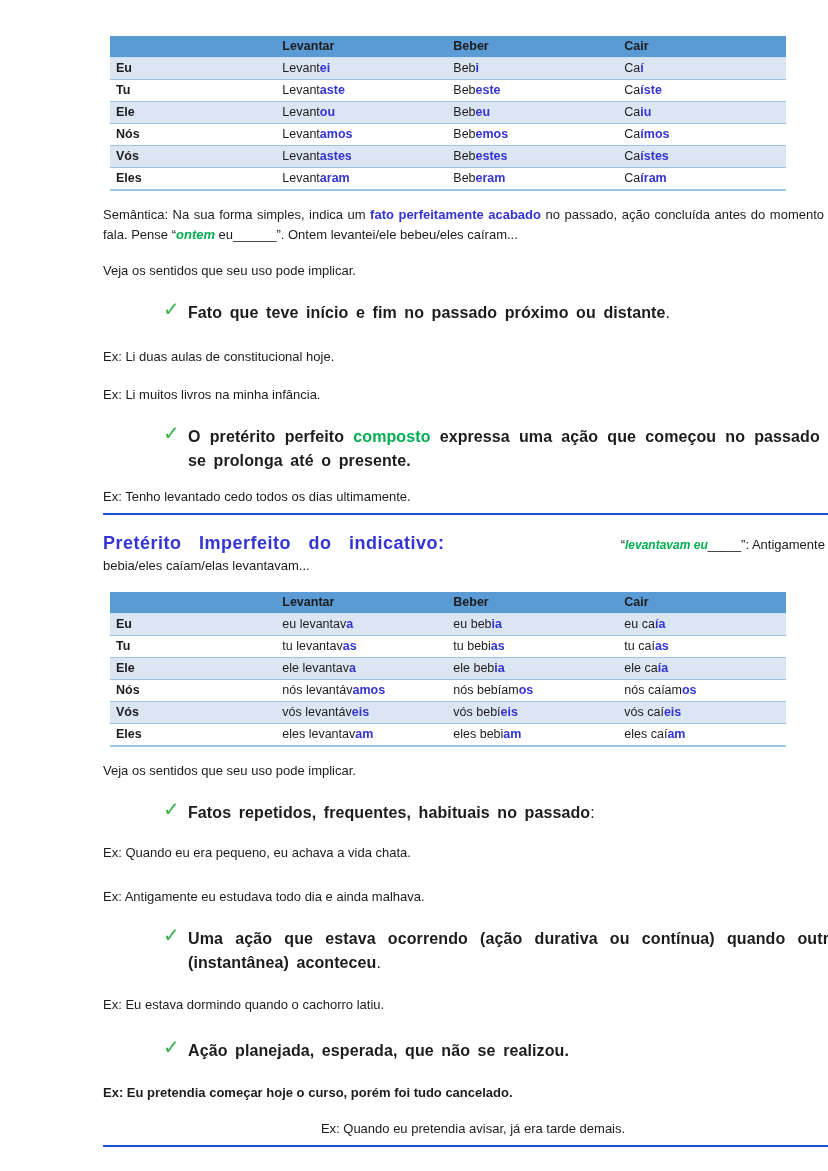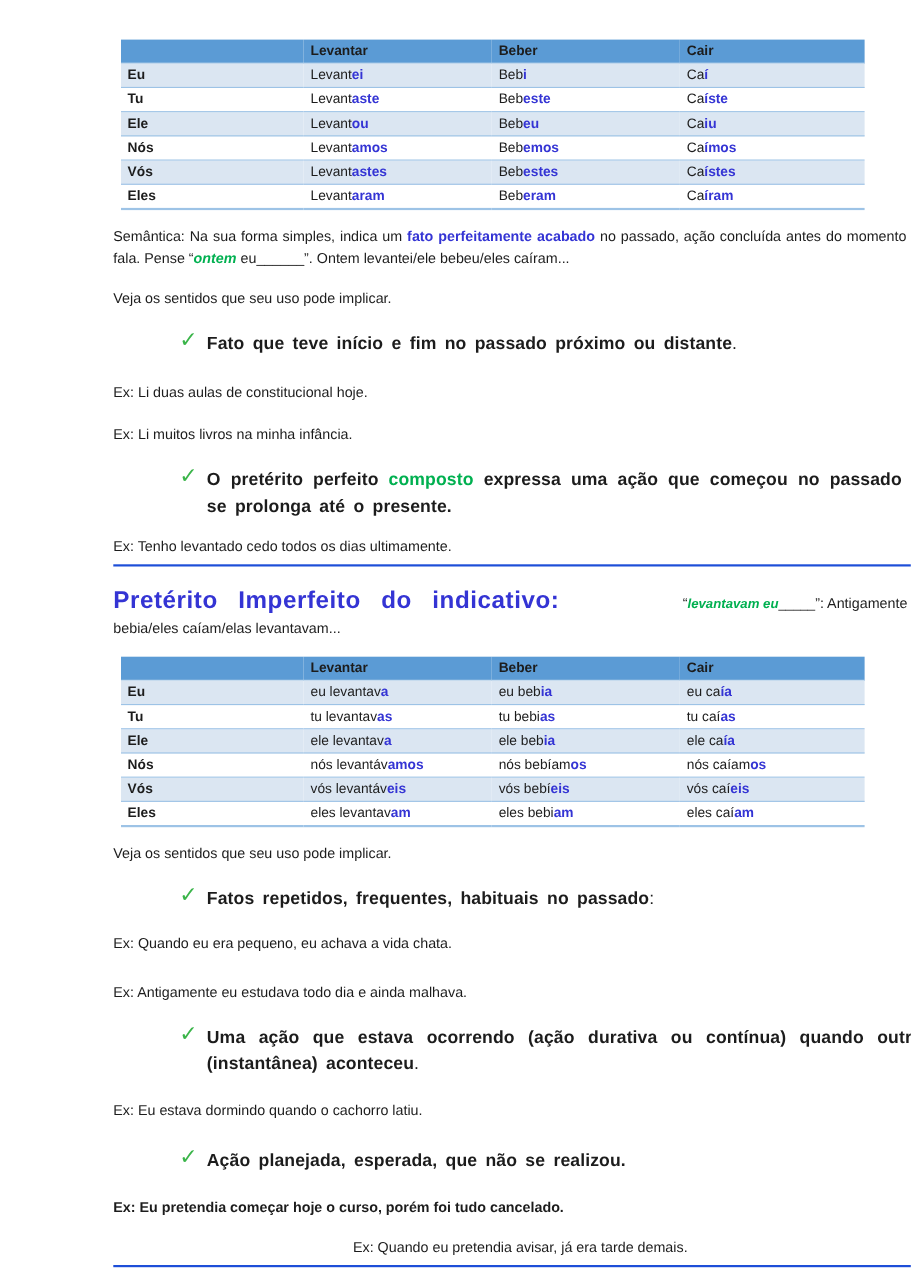--- a/index.html
+++ b/index.html
@@ -54,21 +54,21 @@
     color:var(--check);font-size:20px;font-weight:bold;line-height:22px;
     width:25px;flex:0 0 25px;transform:translateY(-3px);
   }
   .check-text{font-size:16px;line-height:24px;word-spacing:3px;letter-spacing:0.1px;}
   .check-text .hb{font-weight:bold;}
   .check-text.just{text-align:justify;}
 
   
   .ph{display:flex;align-items:baseline;justify-content:space-between;white-space:nowrap;}
   .big{
-    color:var(--blue);font-weight:bold;font-size:22px;
+    color:var(--blue);font-weight:bold;font-size:18px;
     letter-spacing:0.5px;word-spacing:12px;
   }
   .side{font-size:13px;}
   .side .green-italic{font-size:12px;}
 
   
   .hr{border-bottom:2px solid #1d4ed8;padding-bottom:6px;}
 
   
   .mt-sem{margin-top:14px;}

